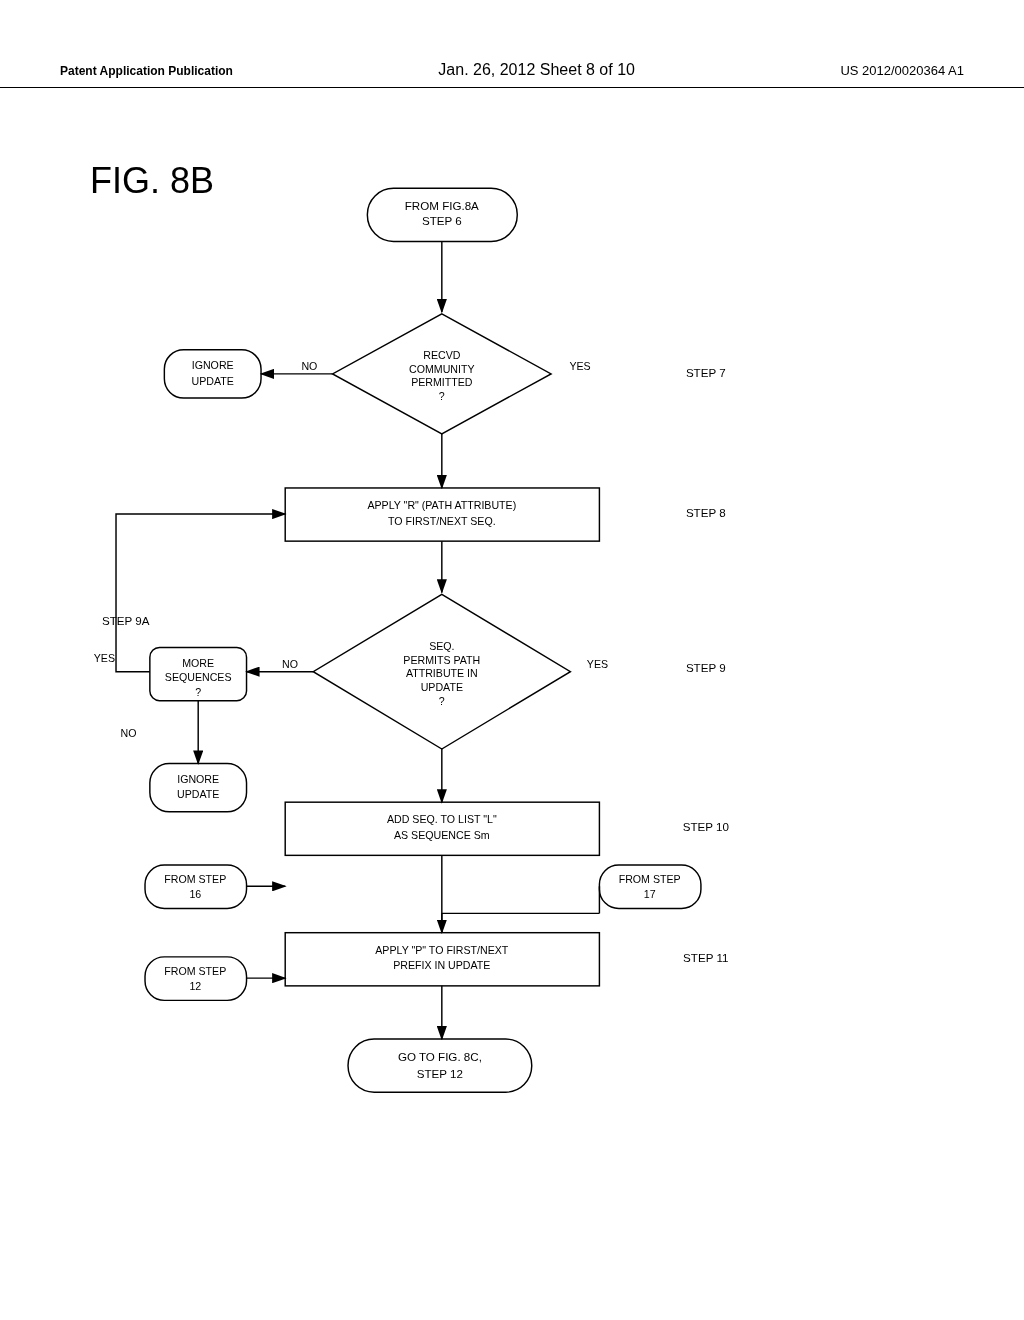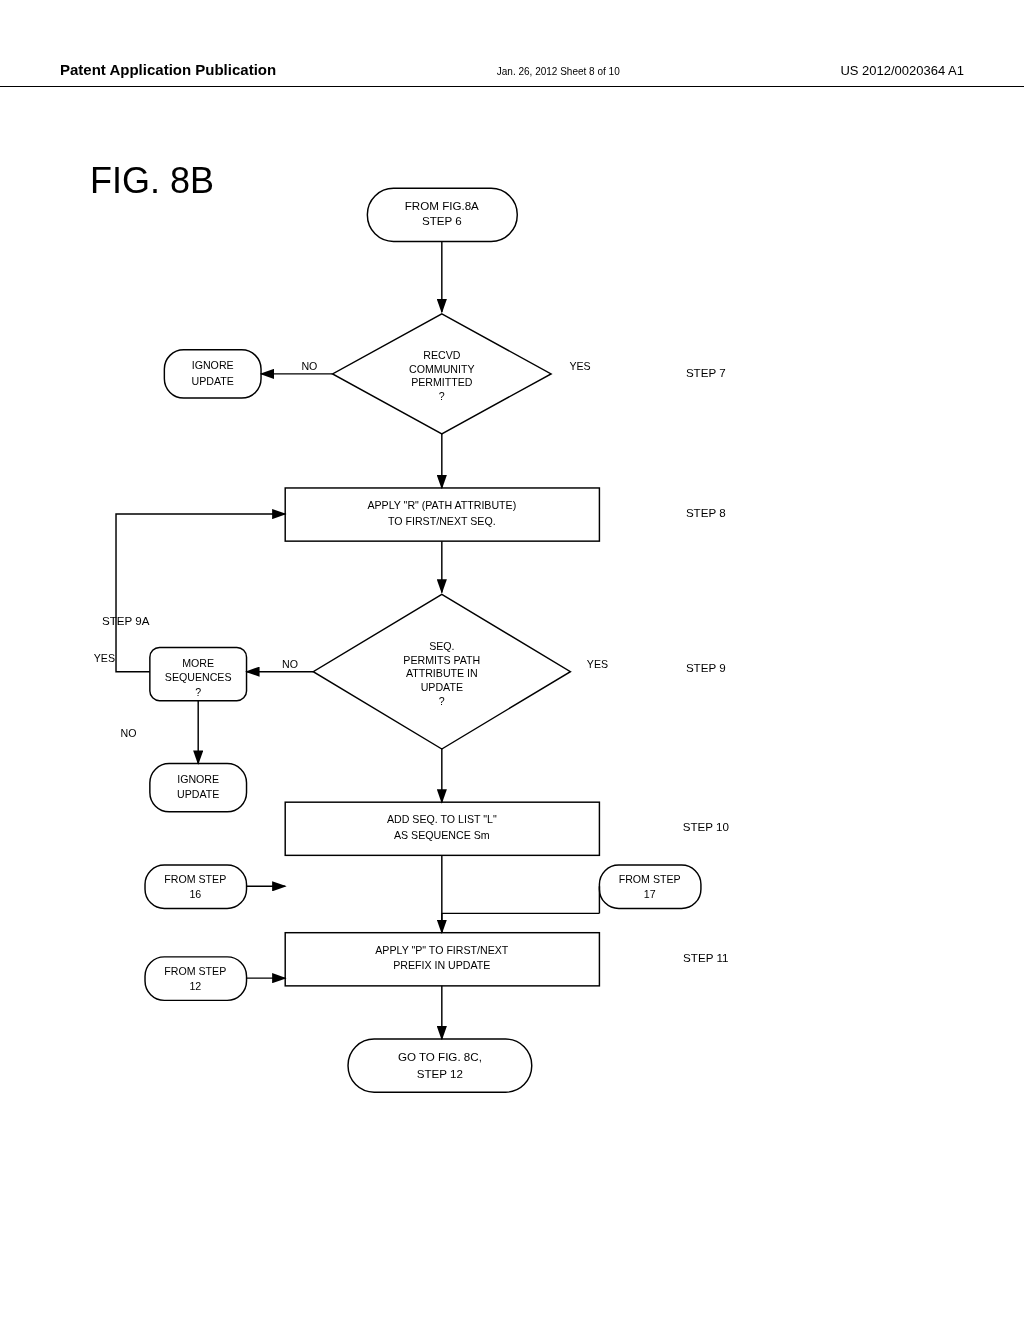--- a/index.html
+++ b/index.html
@@ -15,26 +15,26 @@
     .page-header {
       display: flex;
       justify-content: space-between;
       align-items: baseline;
       padding: 30px 60px 0 60px;
       border-bottom: 1px solid #000;
       padding-bottom: 8px;
     }
 
     .header-left {
-      font-size: 15px;
+      font-size: 12px;
       font-weight: bold;
     }
 
     .header-center {
-      font-size: 10px;
+      font-size: 16px;
     }
 
     .header-right {
       font-size: 13px;
       margin-top: 33px;
     }
 
     .fig-title {
       position: absolute;
       top: 160px;

